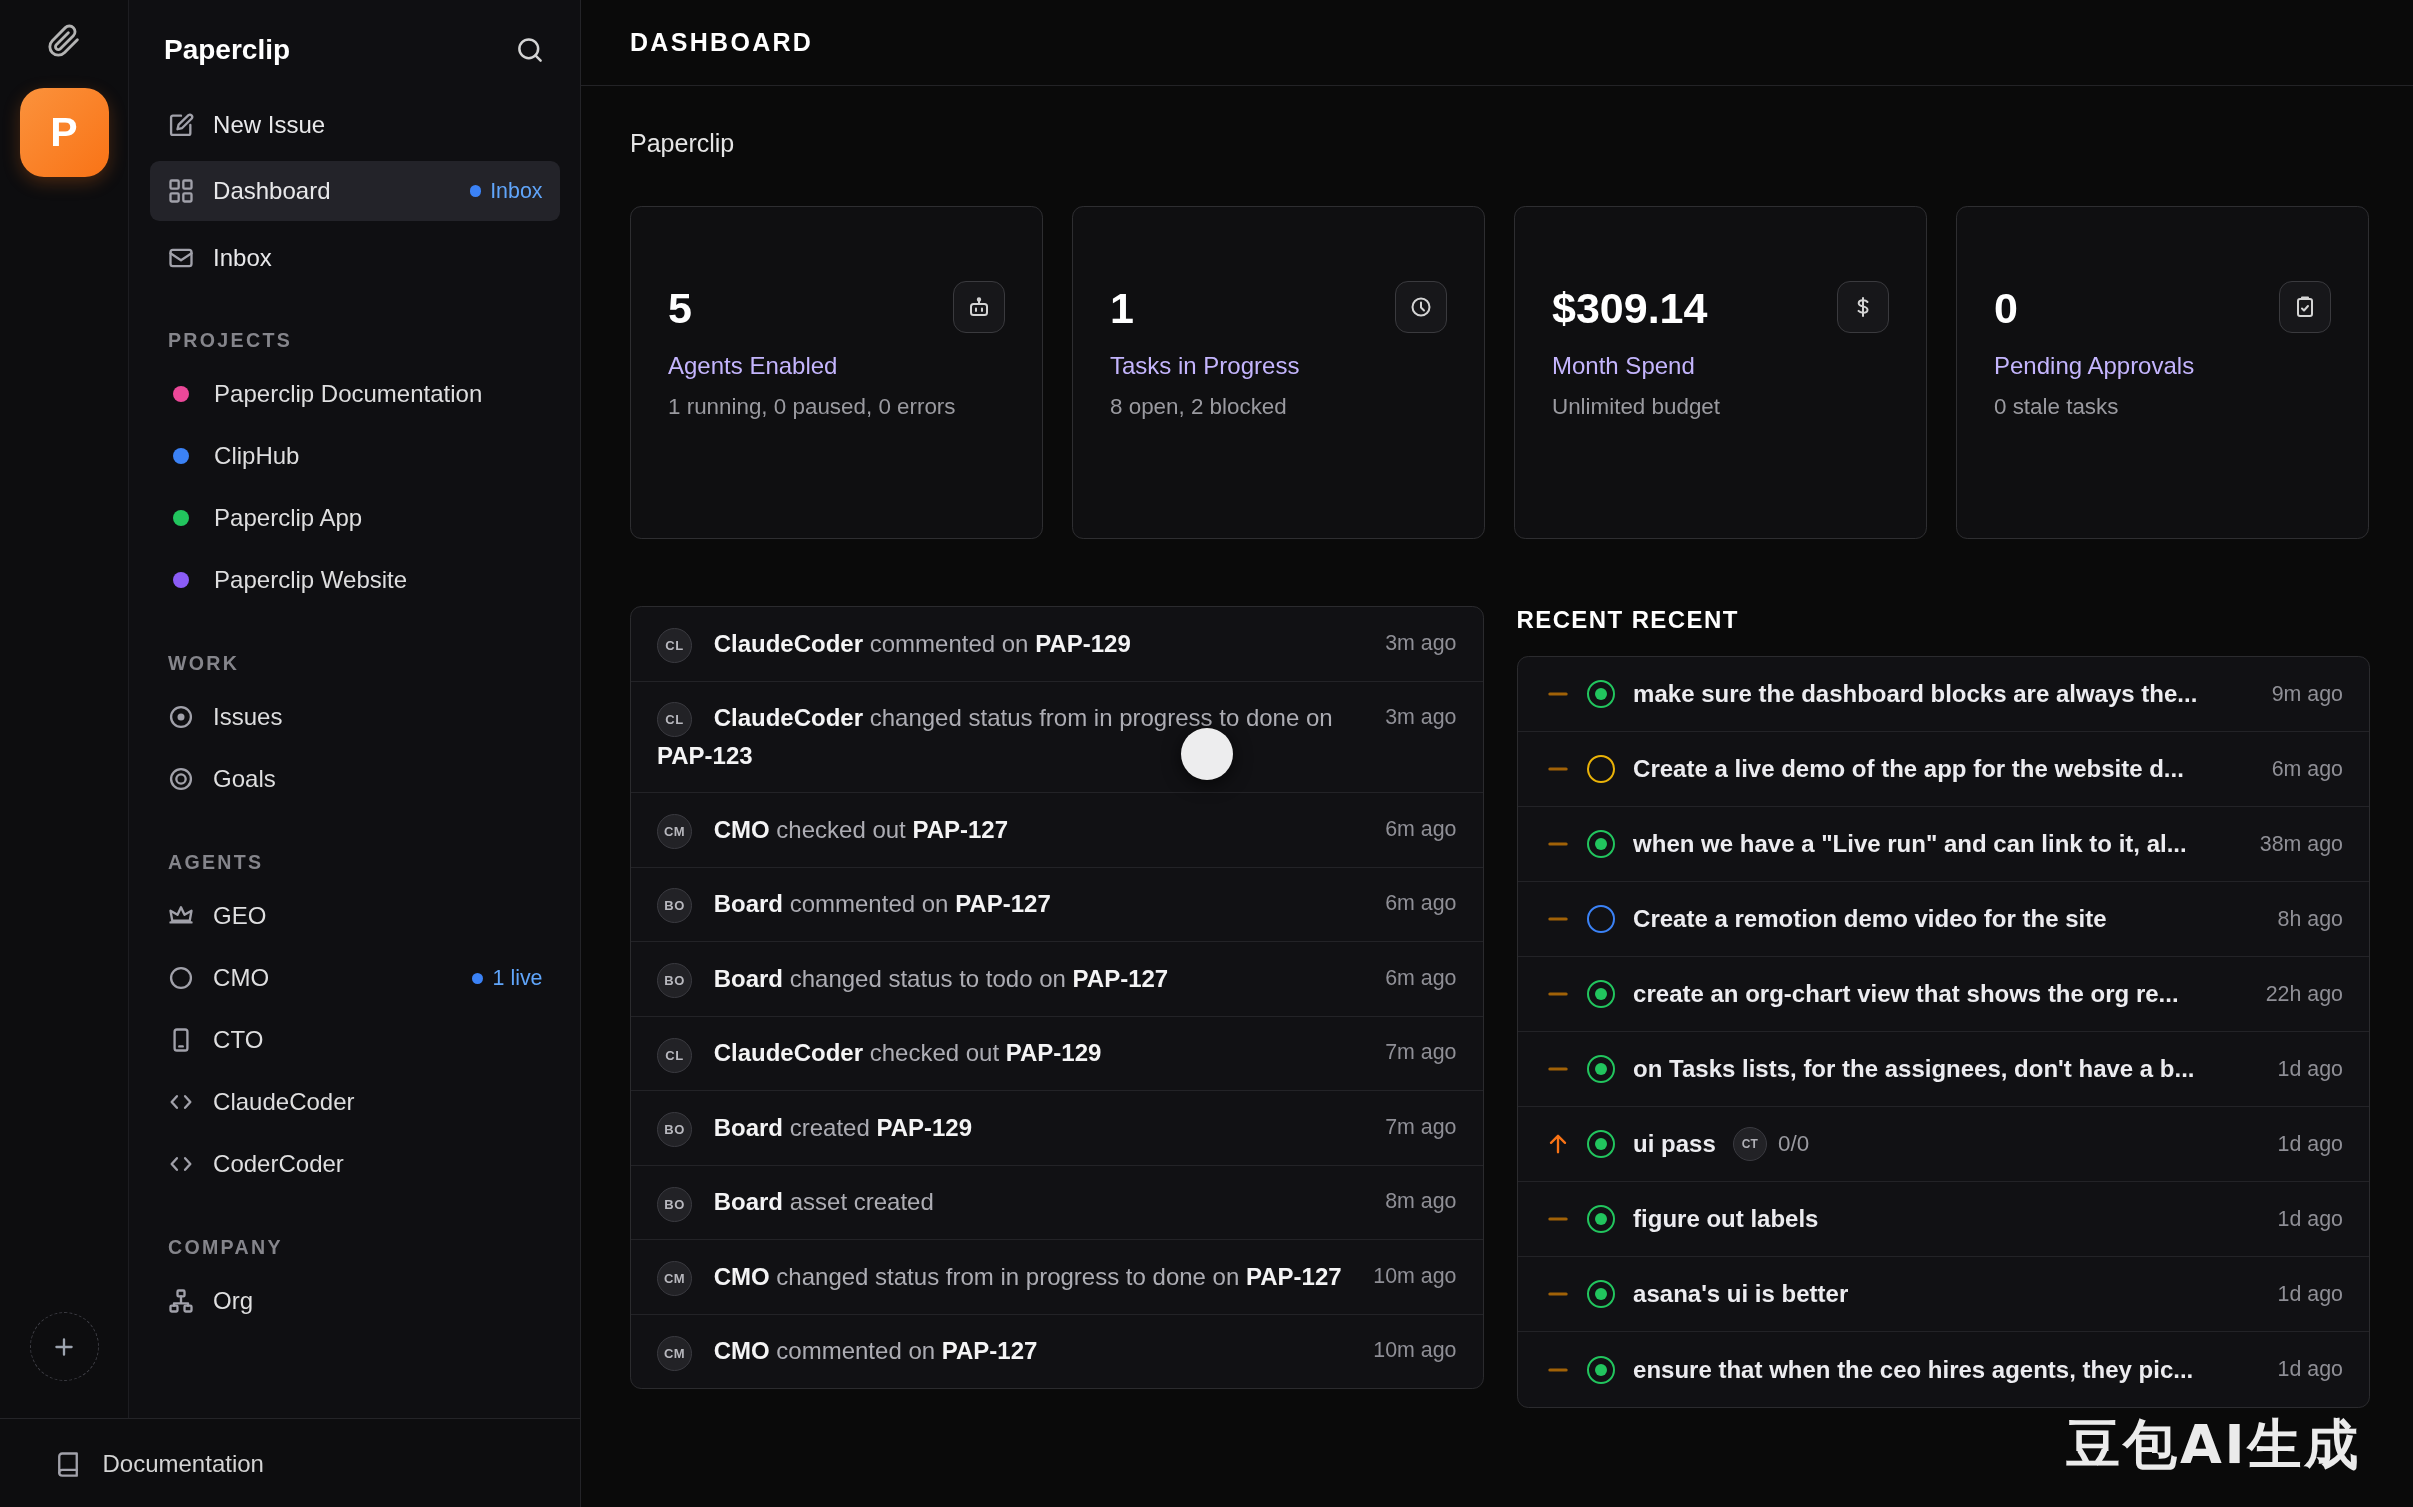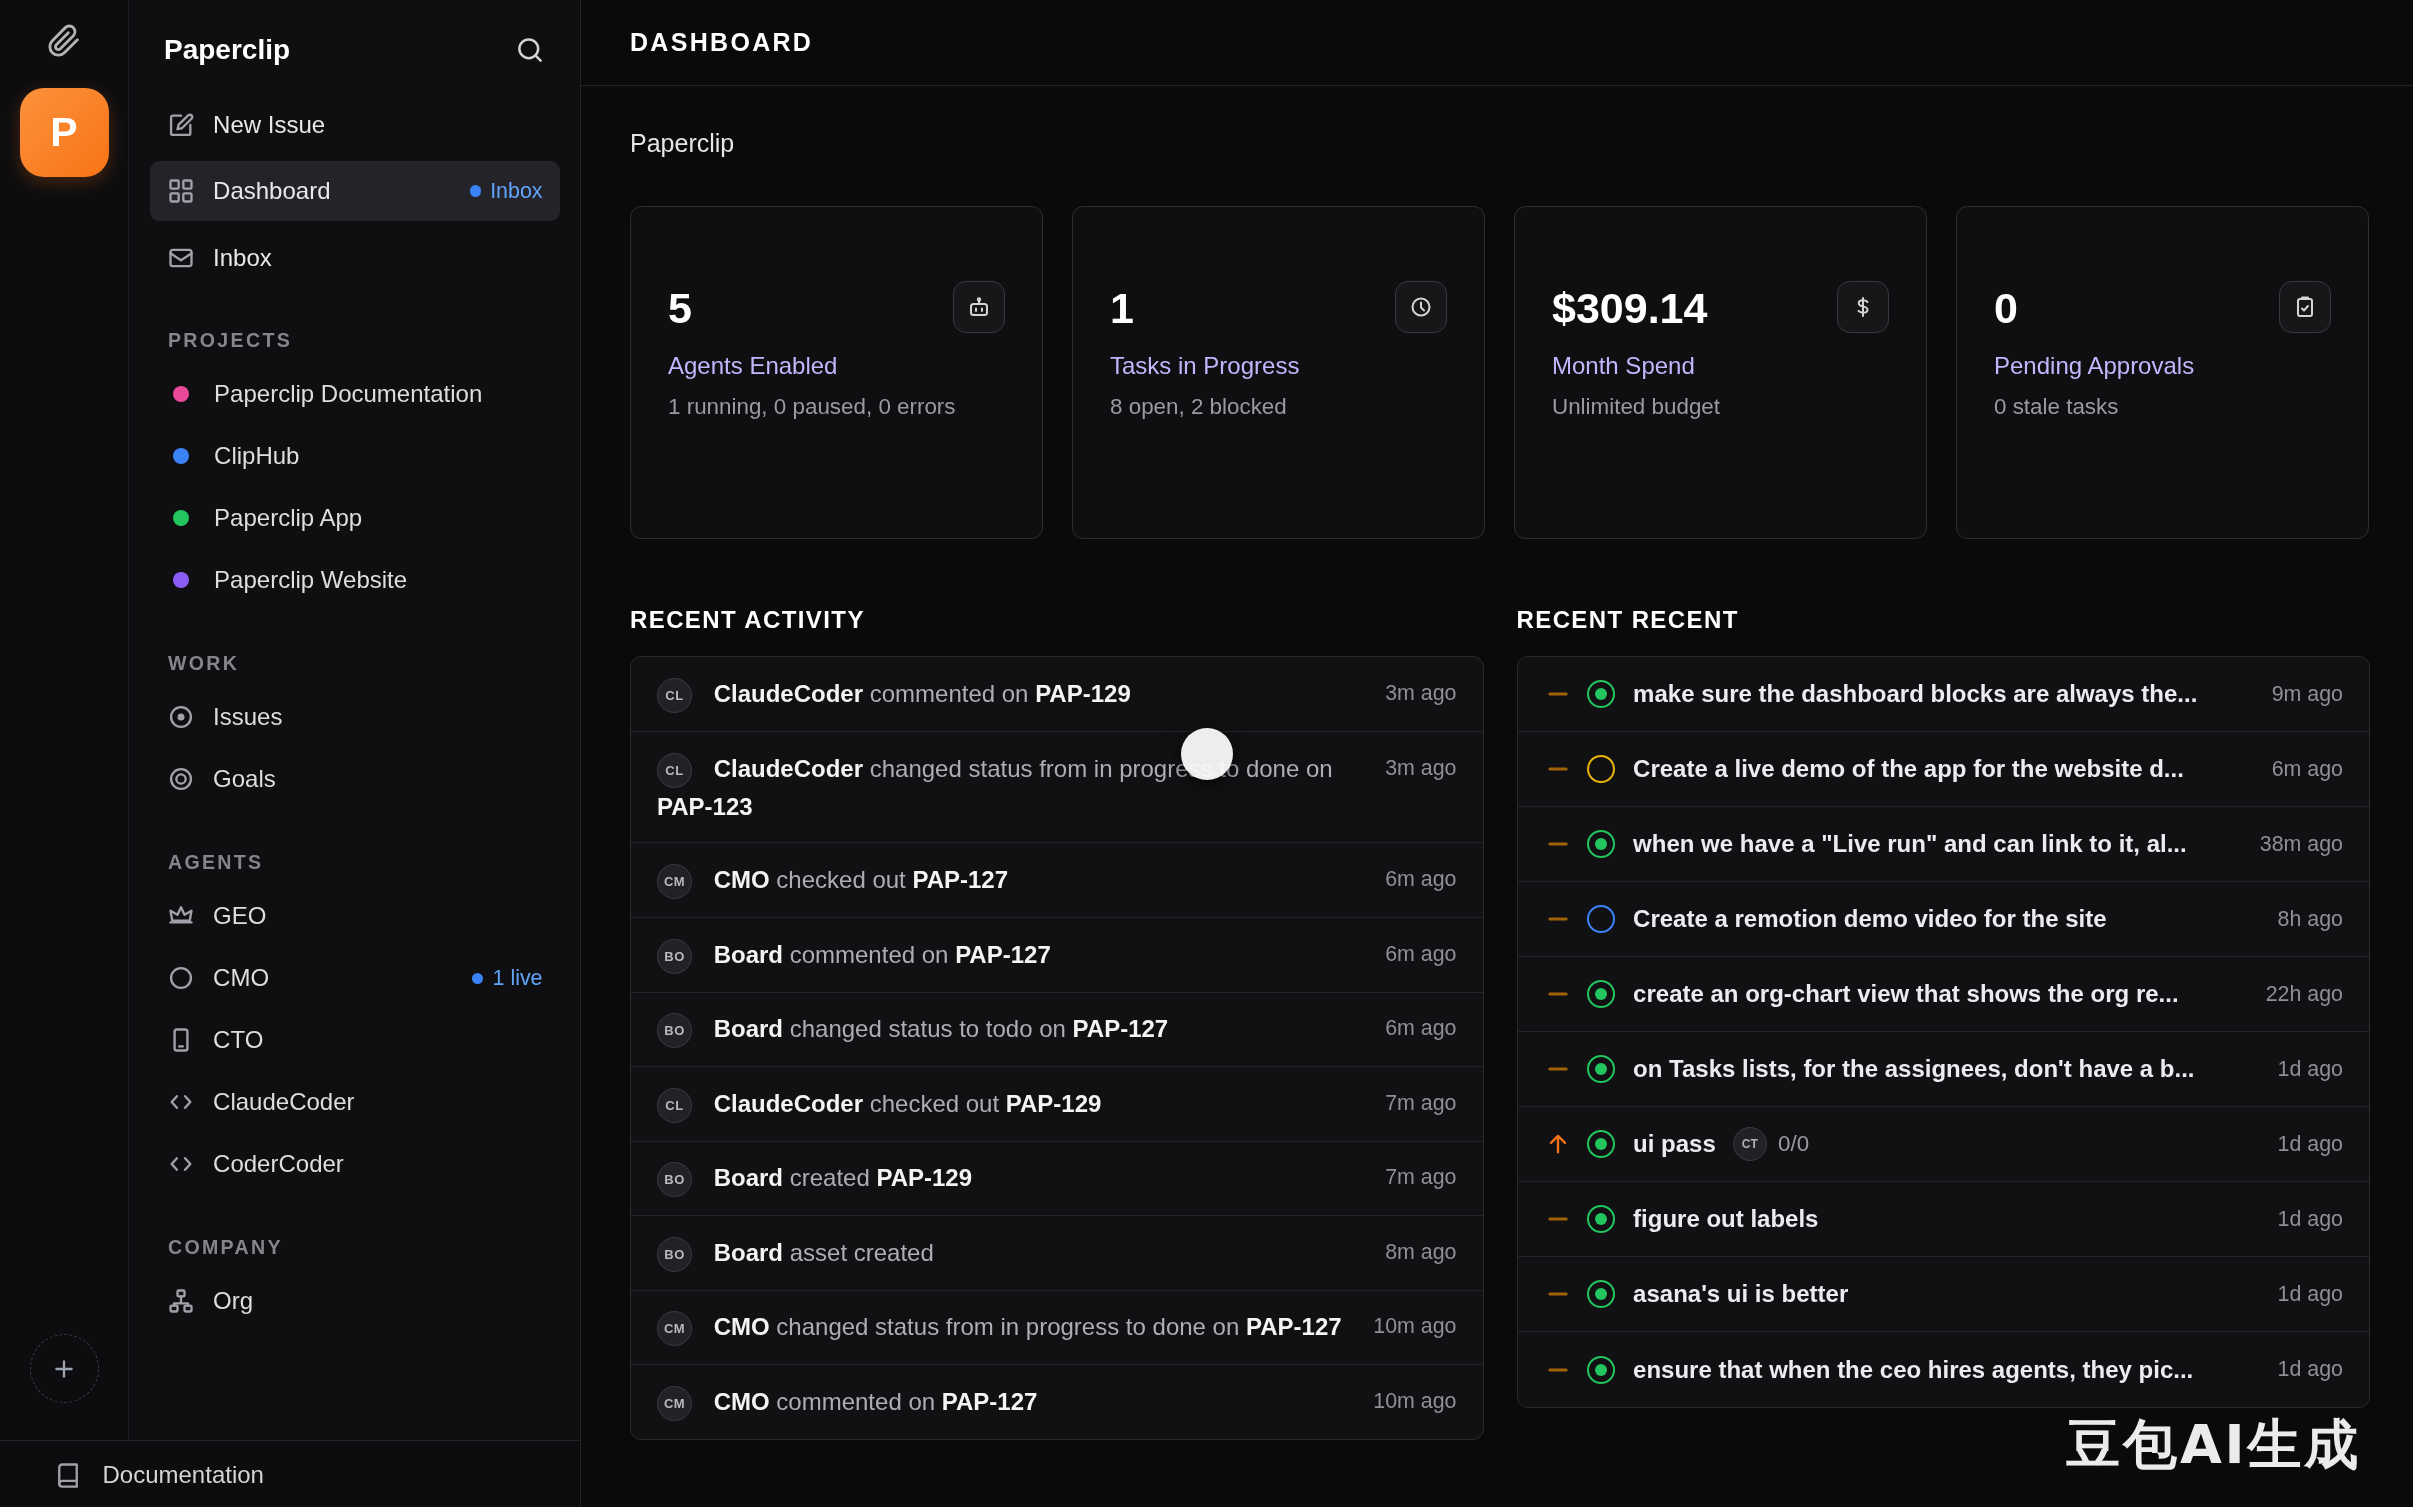--- a/index.html
+++ b/index.html
@@ -33,21 +33,21 @@
   .nav-item.act-true { background:#232329; }
   .n-icon { width:28px; height:28px; color:#a1a1aa; flex:none; }
   .badge { margin-left:auto; display:flex; align-items:center; gap:9.3px; color:#60a5fa; font-size:21.4px; font-weight:500; }
   .b-dot { width:11.2px; height:11.2px; border-radius:50%; background:#3b82f6; }
 
   .section-title { margin:41px 39px 11.2px; font-size:19.6px; letter-spacing:2.3px; color:#85858b; font-weight:600; }
   .s-item { display:flex; align-items:center; gap:18.6px; height:62px; margin:0 20.5px; padding:0 17px;
     border-radius:9.3px; font-size:24px; color:#dededf; cursor:pointer; }
   .dot { width:16px; height:16px; border-radius:50%; flex:none; margin:0 6.5px; }
 
-  .left-footer { flex:none; height:68px; border-top:0.9px solid #242428; display:flex; align-items:center; gap:20.5px;
+  .left-footer { flex:none; height:90px; border-top:0.9px solid #242428; display:flex; align-items:center; gap:20.5px;
     padding:0 37px 0 54px; font-size:24px; color:#d4d4d4; cursor:pointer; }
   .f-icon { width:28px; height:28px; color:#a1a1aa; }
 
   
   .main { flex:1; display:flex; flex-direction:column; min-width:0; background:#0a0a0a; }
   .topbar { height:86px; flex:none; border-bottom:0.9px solid #232326; display:flex; align-items:center; padding:0 49px; }
   .topbar h1 { margin:0; font-size:25px; letter-spacing:2.3px; font-weight:700; color:#fff; }
   .content { flex:1; padding:43px 43px 0 49px; }
   .subtitle { font-size:25px; color:#e5e5e5; }
 
@@ -410,21 +410,20 @@
               </div>
             </div>
             <div class="card-label">Pending Approvals</div>
             <div class="card-sub">0 stale tasks</div>
           </div>
         </div>
 
       <div class="cols">
 
         <section class="col">
-          <h2 class="sec-title">RECENT ACTIVITY</h2>
           <div class="list">
 
               <div class="a-row">
                 <span class="a-time">3m ago</span>
                 <span class="avatar">CL</span>
                 <span class="a-actor">ClaudeCoder</span>
                 <span class="a-action">commented on</span>
                 <span class="a-target">PAP-129</span>
               </div>
 

